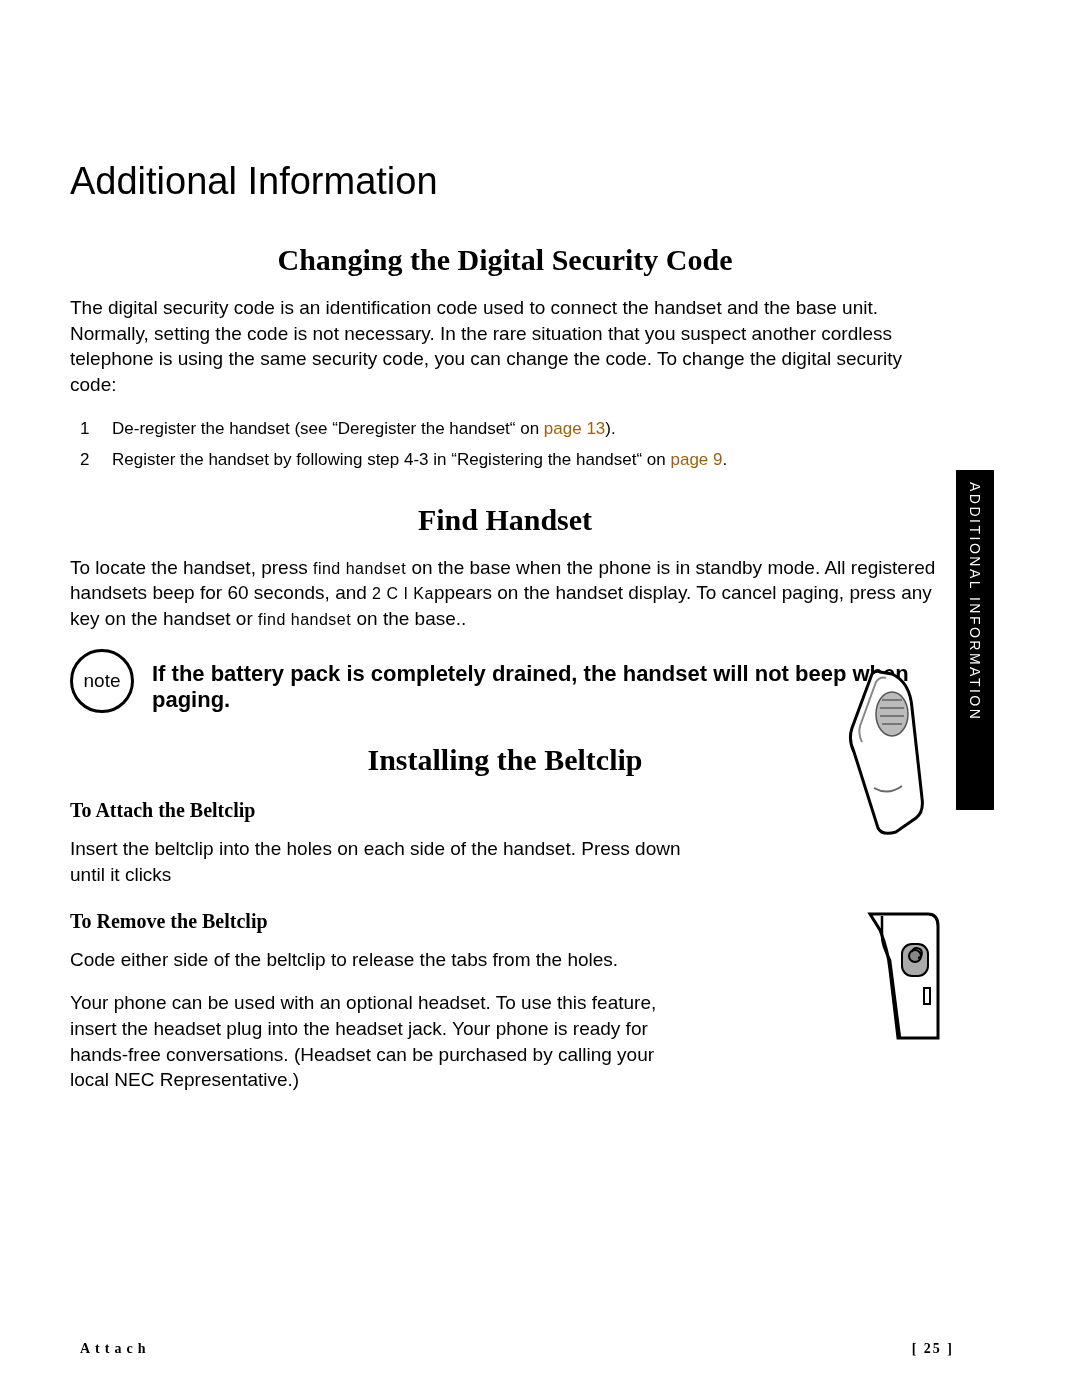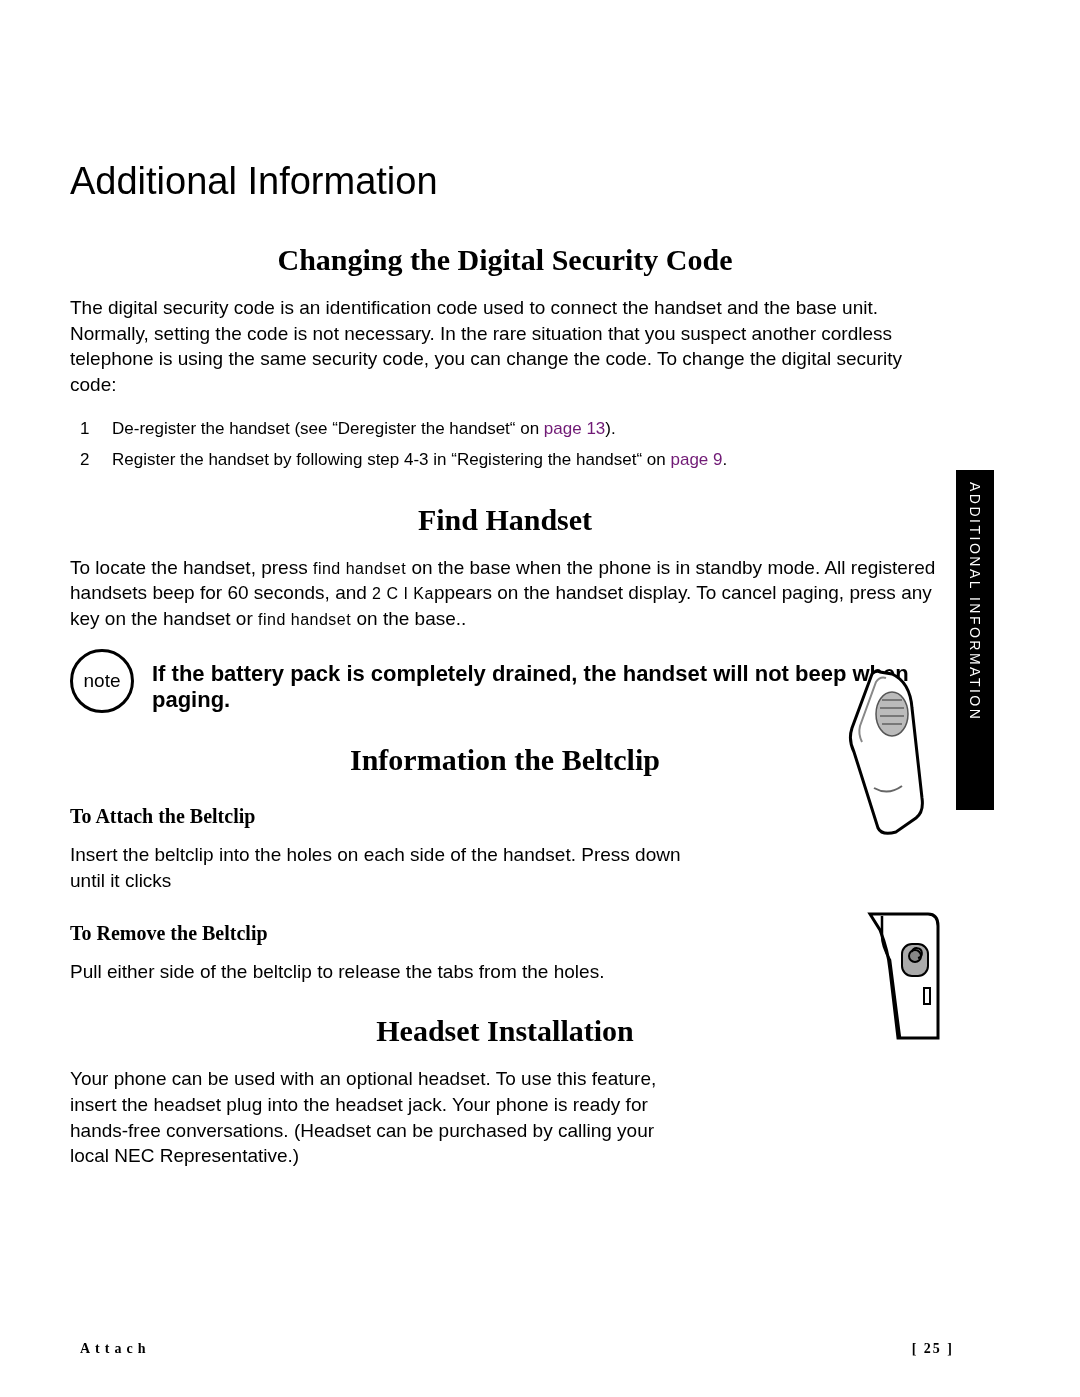--- a/index.html
+++ b/index.html
@@ -1,27 +1,27 @@
 <!DOCTYPE html>
 <html><head>
 <meta charset="utf-8">
 <style>
   * { margin: 0; padding: 0; box-sizing: border-box; }
   html, body { width: 1080px; height: 1397px; background: #fff; font-family: Arial, Helvetica, sans-serif; color: #000; }
   .page { position: relative; width: 1032px; height: 1397px; padding: 160px 70px 0 70px; }
   .content { width: 870px; }
   .h1 { font-size: 38px; font-weight: 400; margin-bottom: 40px; }
   .h2 { font-family: "Times New Roman", Times, serif; font-size: 30px; font-weight: 700; margin-top: 30px; margin-bottom: 18px; text-align: center; }
-  .h3 { font-family: "Times New Roman", Times, serif; font-size: 20px; font-weight: 700; margin-top: 28px; margin-bottom: 14px; }
+  .h3 { font-family: "Times New Roman", Times, serif; font-size: 20px; font-weight: 700; margin-top: 22px; margin-bottom: 14px; }
   .body { font-size: 19px; line-height: 1.35; margin-bottom: 18px; }
   .narrow { width: 620px; }
   .ol { font-size: 17px; line-height: 1.5; margin-left: 10px; margin-bottom: 24px; }
   .ol .item { display: flex; gap: 18px; margin-bottom: 6px; }
   .ol .num { width: 14px; }
-  .link { color: #701a75; }
+  .link { color: #a16207; }
   .smallkey { font-size: 16px; letter-spacing: 0.5px; }
   .note-row { display: flex; align-items: flex-start; gap: 18px; margin: 18px 0 28px 0; }
   .note-circle { width: 64px; height: 64px; border: 3px solid #000; border-radius: 50%; display: flex; align-items: center; justify-content: center; font-size: 19px; flex-shrink: 0; }
   .note-text { font-size: 22px; font-weight: 700; padding-top: 12px; }
   .side-tab { position: absolute; top: 470px; right: 38px; width: 38px; height: 340px; background: #000; color: #fff; display: flex; align-items: flex-start; justify-content: center; padding-top: 12px; }
   .side-tab span { writing-mode: vertical-rl; letter-spacing: 2.5px; font-size: 14px; }
   .footer { position: absolute; bottom: 40px; left: 80px; right: 78px; display: flex; justify-content: space-between; font-family: "Times New Roman", Times, serif; font-size: 14px; font-weight: 700; letter-spacing: 5px; }
   .footer .pn { letter-spacing: 2px; }
   .illus { position: absolute; right: 82px; }
   .illus1 { top: 668px; width: 120px; height: 168px; }
@@ -60,27 +60,26 @@
       <span>To locate the handset, press </span><span class="smallkey">find handset</span><span> on the base when the phone is in standby mode. All registered handsets beep for 60 seconds, and </span><span class="smallkey">2 C I Ka</span><span>ppears on the handset display. To cancel paging, press any key on the handset or </span><span class="smallkey">find handset</span><span> on the base..</span>
     </div>
 
     <div class="note-row">
       <div class="note-circle">
         <span>note</span>
       </div>
       <div class="note-text">If the battery pack is completely drained, the handset will not beep when paging.</div>
     </div>
 
-    <div class="h2">Information the Beltclip</div>
+    <div class="h2">Installing the Beltclip</div>
     <div class="h3">To Attach the Beltclip</div>
     <div class="body narrow">Insert the beltclip into the holes on each side of the handset. Press down until it clicks</div>
     <div class="h3">To Remove the Beltclip</div>
-    <div class="body narrow">Pull either side of the beltclip to release the tabs from the holes.</div>
+    <div class="body narrow">Code either side of the beltclip to release the tabs from the holes.</div>
 
-    <div class="h2">Headset Installation</div>
     <div class="body narrow">Your phone can be used with an optional headset. To use this feature, insert the headset plug into the headset jack. Your phone is ready for hands-free conversations. (Headset can be purchased by calling your local NEC Representative.)</div>
 
   </div>
 
   <div class="illus illus1">
     <svg viewBox="0 0 120 168" width="120" height="168">
       <path d="M50 4 Q46 2 42 6 L22 60 Q18 72 24 84 L48 160 Q52 168 66 164 L86 150 Q94 144 92 130 L82 40 Q80 14 62 6 Z" fill="#fff" stroke="#000" stroke-width="3"></path>
       <path d="M56 10 Q50 8 46 14 L30 58 Q28 66 32 74" fill="none" stroke="#888" stroke-width="2"></path>
       <ellipse cx="62" cy="46" rx="16" ry="22" fill="#bbb" stroke="#555" stroke-width="1.5"></ellipse>
       <path d="M52 32 L72 32 M50 40 L74 40 M50 48 L74 48 M52 56 L72 56" stroke="#777" stroke-width="2"></path>

